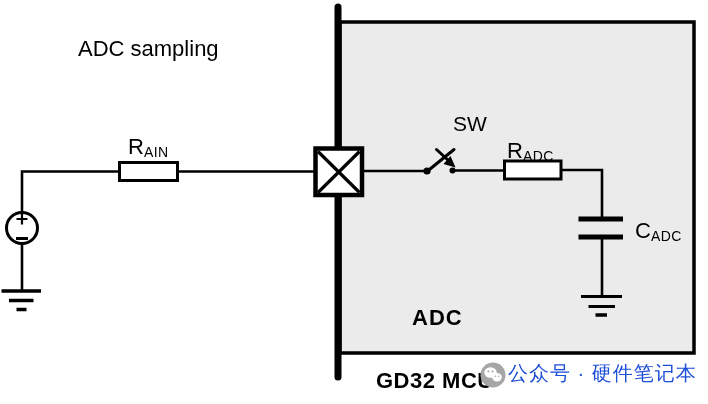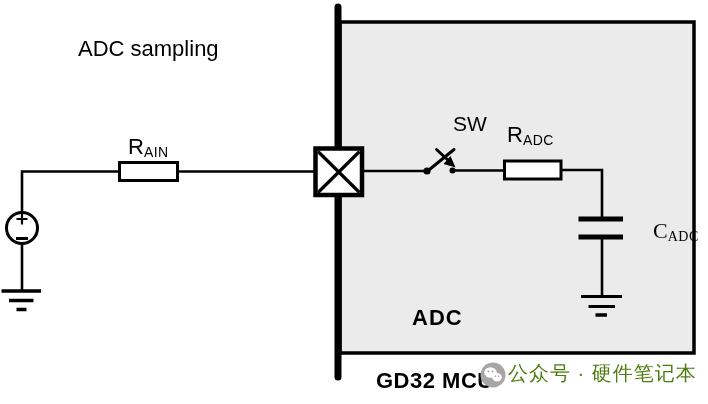--- a/index.html
+++ b/index.html
@@ -9,21 +9,21 @@
   }
   .stage svg.circuit{position:absolute;left:0;top:0;}
   .lbl{position:absolute;line-height:1;white-space:nowrap;}
   .title{font-size:22px;}
   .ref{font-size:22px;}
   .ref sub{font-size:14px;line-height:1;vertical-align:baseline;position:relative;top:3px;letter-spacing:0.5px;}
   .sw{font-size:21px;margin-left:28px;}
   .vssa{font-size:23px;letter-spacing:0.5px;}
   .adc{font-size:22px;font-weight:bold;letter-spacing:1px;}
   .mcu-name{font-size:22px;font-weight:bold;letter-spacing:0.5px;}
-  .wm-text{font-size:20px;color:#4d7c0f;letter-spacing:1px;}
+  .wm-text{font-size:20px;color:#1d4ed8;letter-spacing:1px;}
   .wm-icon{position:absolute;left:480px;top:362px;width:26px;height:26px;}
 </style>
 </head>
 <body>
 
 <div class="stage">
 
   <svg class="circuit" width="708" height="404" viewBox="0 0 708 404">
 
     <rect x="340" y="22" width="354" height="331" fill="#ebebeb" stroke="#000" stroke-width="3.5"></rect>
@@ -75,25 +75,25 @@
   </svg>
 
   <div class="lbl title" style="left:78px;top:38px;">ADC sampling</div>
 
   <div class="lbl ref" style="left:128px;top:136px;">
     <span>R</span><sub>AIN</sub>
   </div>
 
   <div class="lbl sw" style="left:425px;top:113px;">SW</div>
 
-  <div class="lbl ref" style="left:507px;top:124px;">
+  <div class="lbl ref" style="left:507px;top:140px;">
     <span>R</span><sub>ADC</sub>
   </div>
 
-  <div class="lbl ref" style="left:653px;top:220px;font-family:Liberation Serif, serif;">
+  <div class="lbl ref" style="left:635px;top:220px;">
     <span>C</span><sub>ADC</sub>
   </div>
 
 
   <div class="lbl adc" style="left:412px;top:307px;">ADC</div>
 
   <div class="lbl mcu-name" style="left:376px;top:370px;">GD32 MCU</div>
 
   <svg class="wm-icon" viewBox="0 0 26 26">
     <circle cx="13" cy="13" r="12.5" fill="#a6a6a6"></circle>

